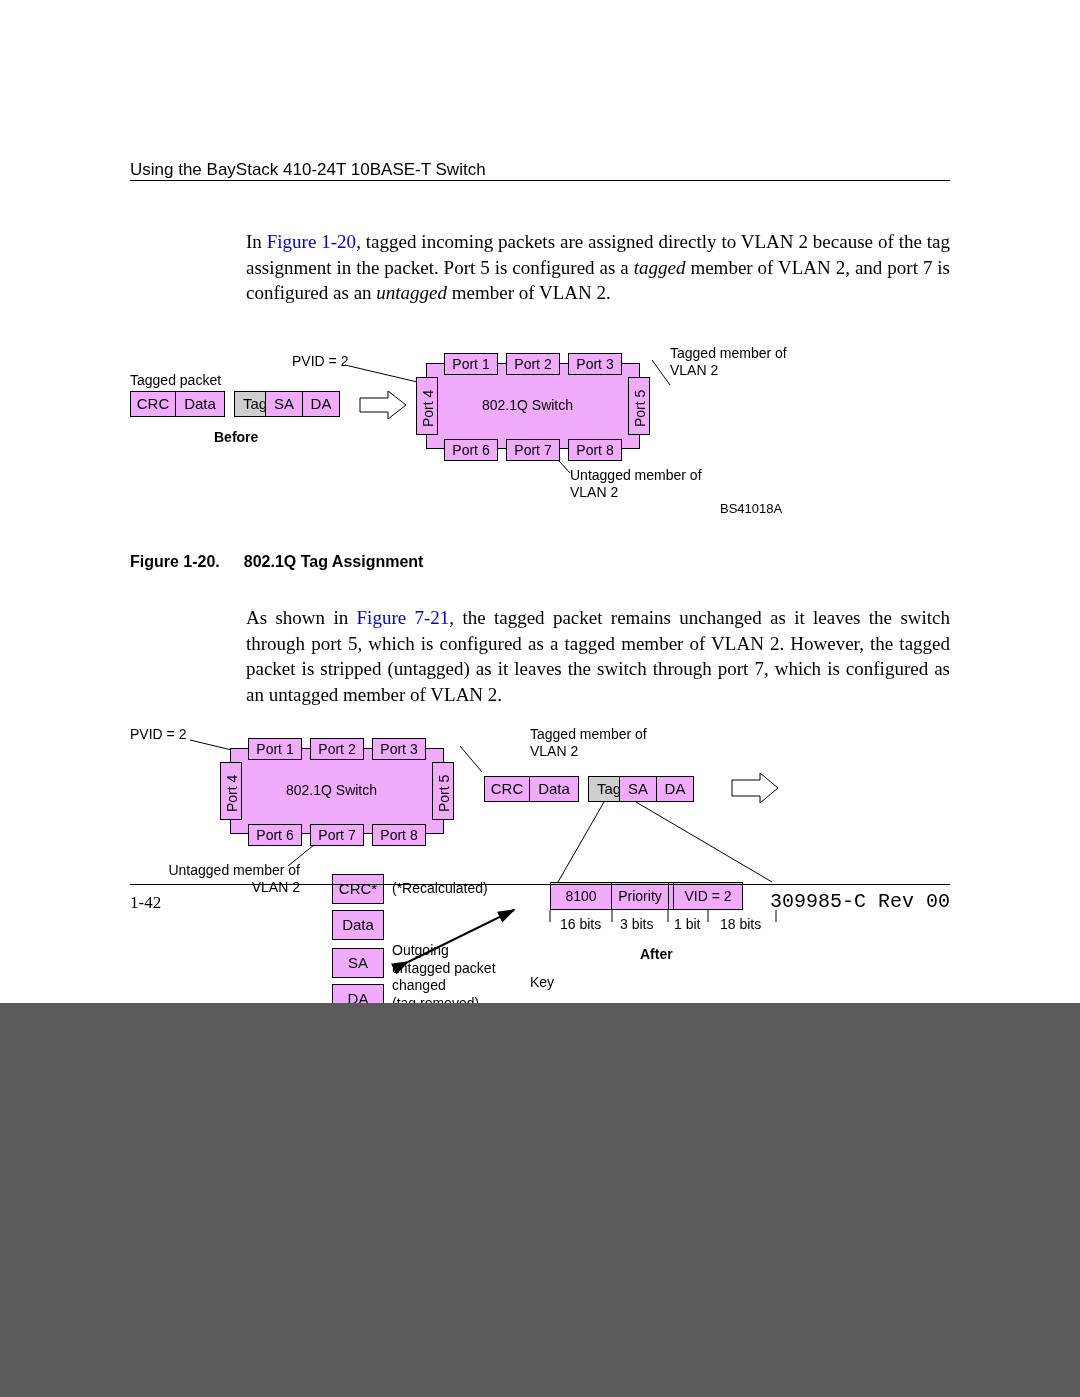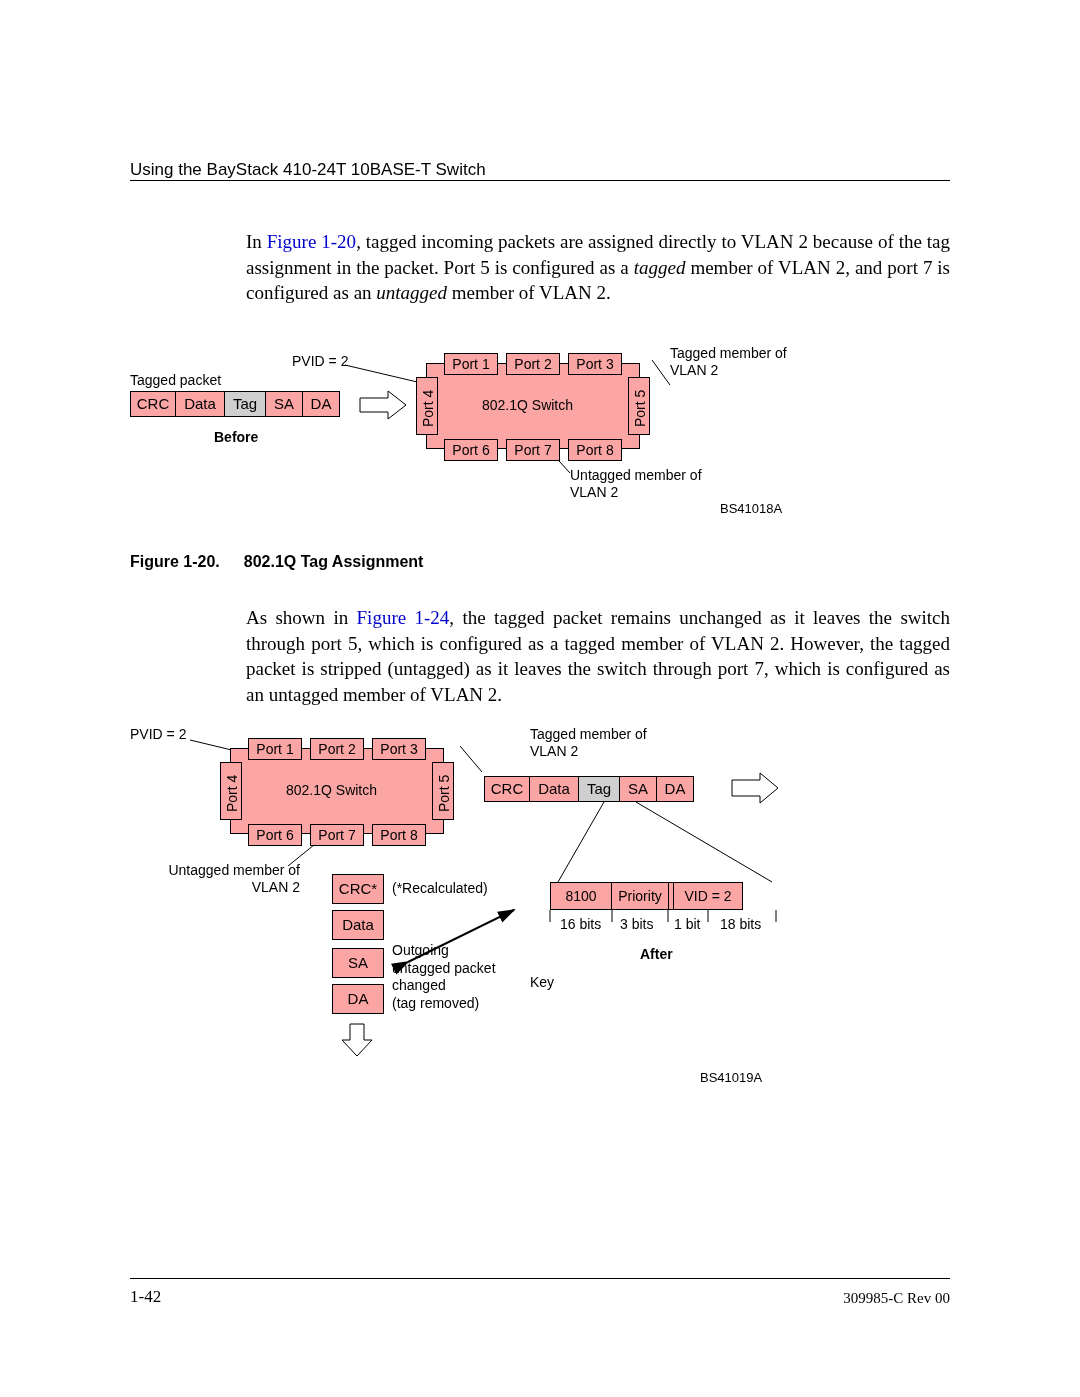--- a/index.html
+++ b/index.html
@@ -4,21 +4,21 @@
 <style>
   body {
     margin: 0;
     background: #5a5a5a;
     font-family: "Times New Roman", serif;
     display: flex;
     justify-content: center;
   }
   .page {
     width: 1080px;
-    height: 1397px;
+    height: 1003px;
     background: #fff;
     position: relative;
     box-sizing: border-box;
     padding: 160px 130px 100px 130px;
   }
   .running-head {
     position: absolute;
     top: 160px;
     left: 130px;
     right: 130px;
@@ -51,60 +51,60 @@
   }
   .fig-caption .gap { display:inline-block; width:24px; }
   
   .diagram {
     position: relative;
     font-family: Arial, sans-serif;
     font-size: 15px;
   }
   .box {
     position: absolute;
-    background: #fca5a5;
+    background: #f0abfc;
     border: 1.2px solid #000;
     text-align: center;
     box-sizing: border-box;
   }
   .label {
     position: absolute;
     font-family: Arial, sans-serif;
   }
   .small { font-size: 14px; }
   .tiny  { font-size: 13px; }
   .bold  { font-weight: bold; }
   .rot {
     transform: rotate(-90deg);
     transform-origin: left top;
     white-space: nowrap;
   }
-  .shade { background: #cfcfcf; }
+  .shade { background: #cfcfcf; margin-left: 10px; }
   svg.over { position:absolute; left:0; top:0; pointer-events:none; }
 
   .rule-bot {
     position: absolute;
     left: 130px;
     right: 130px;
     bottom: 118px;
     border-top: 1.2px solid #000;
   }
   .footer-left {
     position: absolute;
     left: 130px;
     bottom: 90px;
     font-size: 17px;
     text-align: right;
   }
   .footer-right {
     position: absolute;
     right: 130px;
     bottom: 90px;
-    font-size: 15px;
-    font-family: Liberation Serif, serif;
+    font-size: 20px;
+    font-family: Liberation Mono, monospace;
   }
 </style>
 </head>
 <body>
 
 <div class="page">
 
   <div class="running-head">Using the BayStack 410-24T 10BASE-T Switch</div>
   <div class="rule-top"></div>
 
@@ -157,21 +157,21 @@
 
     <div class="label small" style="left:440px;top:142px;width:150px;line-height:1.2">Untagged member of VLAN 2</div>
     <div class="label tiny" style="left:590px;top:176px">BS41018A</div>
   </div>
 
   <div class="fig-caption">
     <span>Figure 1-20.</span><span class="gap"></span><span>802.1Q Tag Assignment</span>
   </div>
 
   <p class="body-text">
-    <span>As shown in </span><a href="#">Figure 1-24</a><span>, the tagged packet remains unchanged as it leaves the switch through port 5, which is configured as a tagged member of VLAN 2. However, the tagged packet is stripped (untagged) as it leaves the switch through port 7, which is configured as an untagged member of VLAN 2.</span>
+    <span>As shown in </span><a href="#">Figure 7-21</a><span>, the tagged packet remains unchanged as it leaves the switch through port 5, which is configured as a tagged member of VLAN 2. However, the tagged packet is stripped (untagged) as it leaves the switch through port 7, which is configured as an untagged member of VLAN 2.</span>
   </p>
 
   <div class="diagram" style="width:820px;height:380px;margin-top:10px;">
     <svg class="over" width="820" height="380">
       <defs>
         <marker id="ah" markerWidth="10" markerHeight="10" refX="8" refY="3" orient="auto">
           <path d="M0,0 L9,3 L0,6 Z" fill="#000"></path>
         </marker>
       </defs>
 

